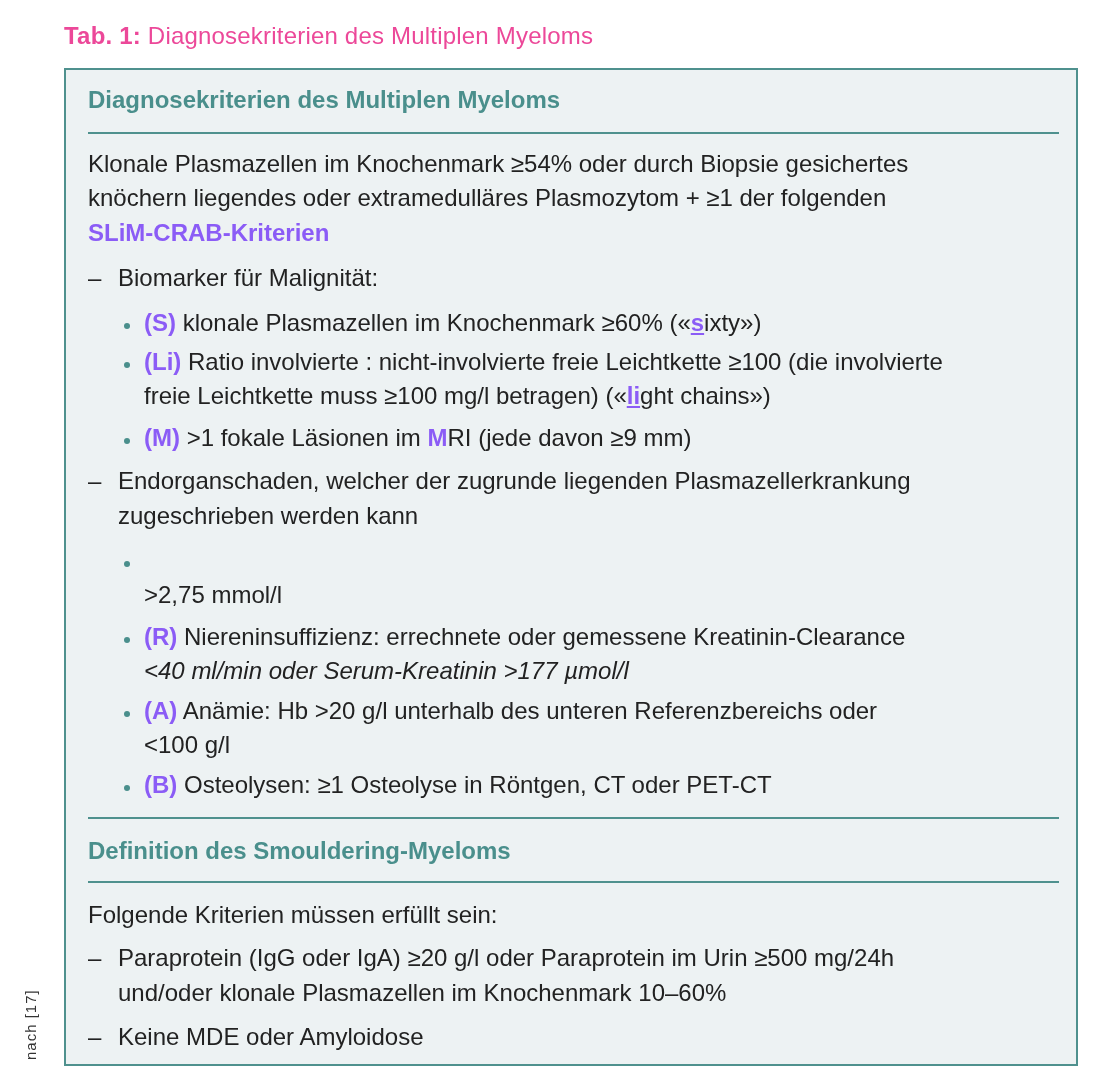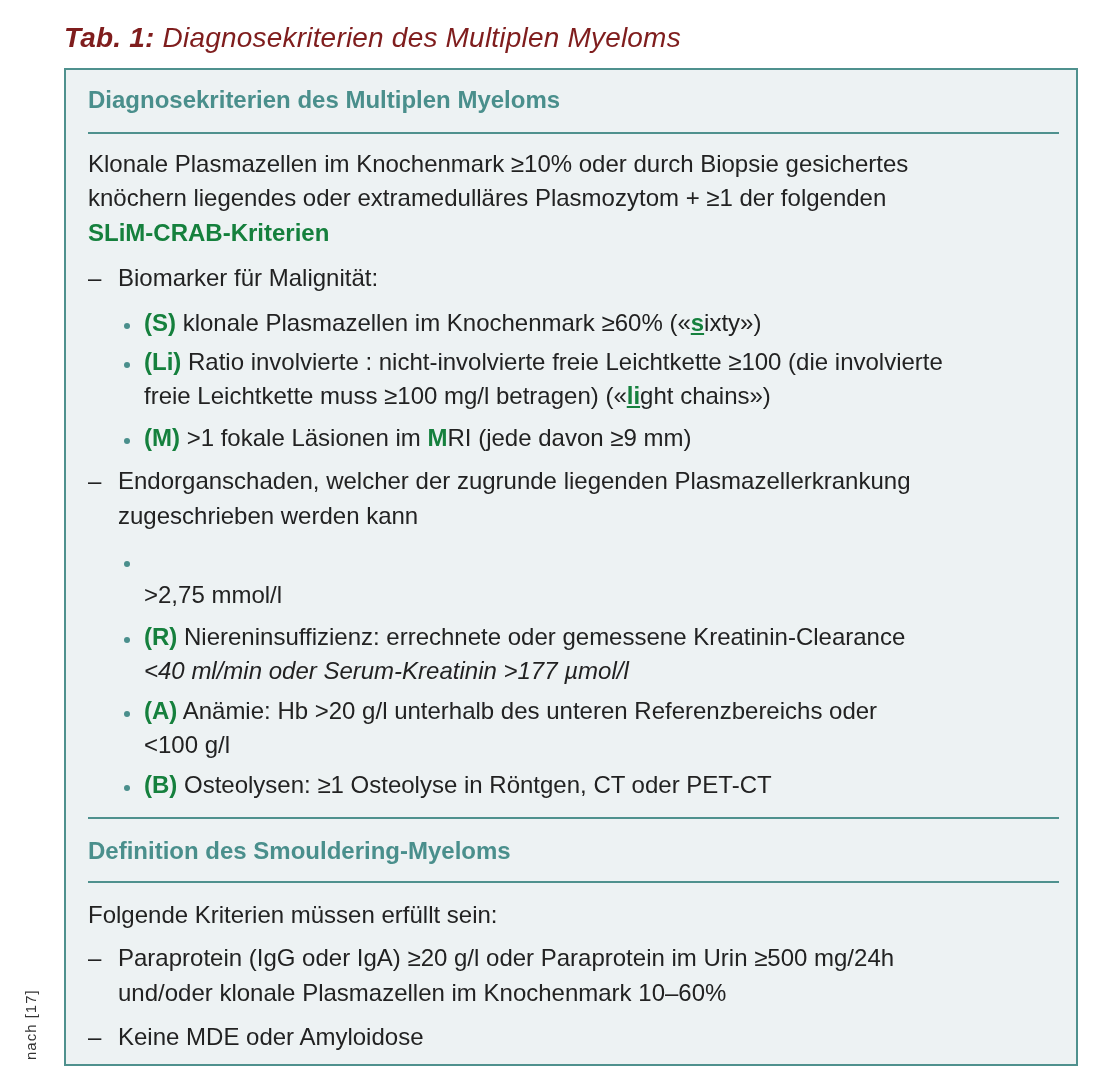--- a/index.html
+++ b/index.html
@@ -1,44 +1,44 @@
 <!DOCTYPE html>
 <html><head>
 <meta charset="utf-8">
 <style>
   html, body { margin: 0; padding: 0; background: #ffffff; }
   body { width: 1100px; height: 1092px; position: relative; overflow: hidden; font-family: "Liberation Sans", sans-serif; color: #1f1f1f; }
-  .caption { position: absolute; left: 64px; top: 22px; font-size: 28px; letter-spacing: 0.2px; color: #7f1d1d; font-style: italic; }
+  .caption { position: absolute; left: 64px; top: 22px; font-size: 24px; letter-spacing: 0.2px; color: #ec4899; }
   .caption .cap-label { font-weight: bold; }
   .source-note { position: absolute; left: 22px; top: 1060px; transform-origin: left top; transform: rotate(-90deg); font-size: 15px; color: #333; white-space: nowrap; letter-spacing: 1px; }
   .box { position: absolute; left: 64px; top: 68px; width: 1010px; height: 994px; border: 2px solid #4f918e; background: #edf2f3; box-sizing: content-box; }
   .section-title { position: absolute; left: 22px; font-weight: bold; font-size: 24px; color: #4a8f8c; }
   .rule { position: absolute; left: 22px; width: 971px; height: 0; border-top: 2px solid #4f918e; }
   .line { position: absolute; font-size: 24px; color: #222; white-space: nowrap; }
   .dash { position: absolute; left: 22px; font-size: 24px; color: #222; }
   .bullet { position: absolute; width: 6px; height: 6px; border-radius: 50%; background: #4a8f8c; }
-  b { font-weight: bold; color: #15803d; margin-top: 44px; }
+  b { font-weight: bold; color: #8b5cf6; margin-top: 44px; }
   u { text-decoration: underline; text-underline-offset: 2px; }
 </style>
 </head>
 <body>
 
 <div class="caption">
   <span class="cap-label">Tab. 1:</span>
   <span>Diagnosekriterien des Multiplen Myeloms</span>
 </div>
 
 <div class="source-note">nach [17]</div>
 
 <div class="box">
 
   <div class="section-title" style="top:16px;">Diagnosekriterien des Multiplen Myeloms</div>
   <div class="rule" style="top:62px;"></div>
 
-  <div class="line" style="left:22px; top:80px;">Klonale Plasmazellen im Knochenmark ≥10% oder durch Biopsie gesichertes</div>
+  <div class="line" style="left:22px; top:80px;">Klonale Plasmazellen im Knochenmark ≥54% oder durch Biopsie gesichertes</div>
   <div class="line" style="left:22px; top:114px;">knöchern liegendes oder extramedulläres Plasmozytom + ≥1 der folgenden</div>
   <div class="line" style="left:22px; top:149px;"><b>SLiM-CRAB-Kriterien</b></div>
 
   <div class="dash" style="top:194px;">–</div>
   <div class="line" style="left:52px; top:194px;">Biomarker für Malignität:</div>
 
   <div class="bullet" style="left:58px; top:253px;"></div>
   <div class="line" style="left:78px; top:239px;"><b>(S)</b><span> klonale Plasmazellen im Knochenmark ≥60% («</span><b><u>s</u></b><span>ixty»)</span></div>
 
   <div class="bullet" style="left:58px; top:292px;"></div>

